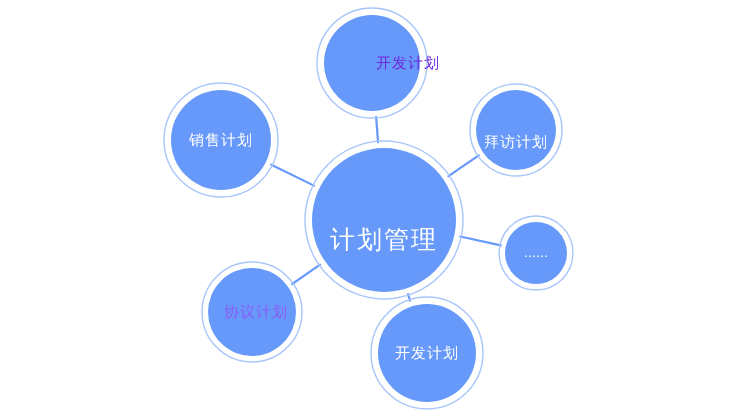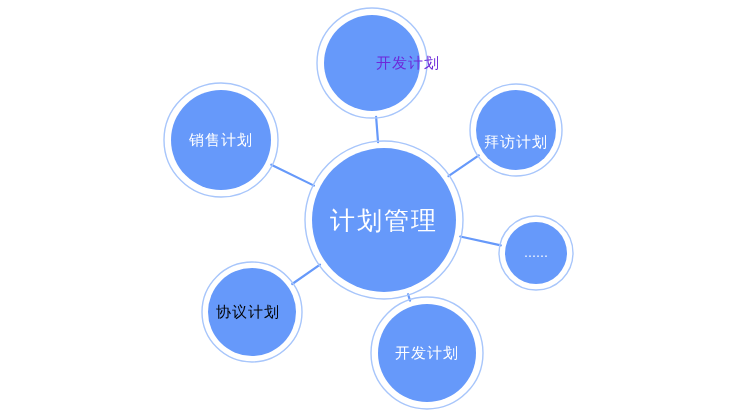--- a/index.html
+++ b/index.html
@@ -31,20 +31,21 @@
     color: #ffffff;
     white-space: nowrap;
     text-align: center;
     letter-spacing: 1px;
     pointer-events: none;
     font-weight: 400;
   }
   .label-hub {
     font-size: 25px;
     letter-spacing: 2px;
+    margin-top: 19px;
   }
   .label-sat {
     font-size: 15px;
   }
   .label-ellipsis {
     font-size: 12px;
     letter-spacing: 0px;
   }
 </style>
 </head>
@@ -93,16 +94,16 @@
       </g>
   </svg>
 
   <div id="label-layer">
       <div class="node-label label-hub" style="left: 384px; top: 220px; color: rgb(255, 255, 255);">计划管理</div>
       <div class="node-label label-sat" style="left: 372px; top: 63px; color: #6d28d9; margin-left: 36px;">开发计划</div>
       <div class="node-label label-sat" style="left: 221px; top: 140px; color: rgb(255, 255, 255);">销售计划</div>
       <div class="node-label label-sat" style="left: 516px; top: 142px; color: rgb(255, 255, 255);">拜访计划</div>
       <div class="node-label label-ellipsis" style="left: 536px; top: 253px; color: rgb(255, 255, 255);">……</div>
       <div class="node-label label-sat" style="left: 427px; top: 353px; color: rgb(255, 255, 255);">开发计划</div>
-      <div class="node-label label-sat" style="left: 248px; top: 312px; color: #000000;">协议计划</div>
+      <div class="node-label label-sat" style="left: 256px; top: 312px; color: #8b5cf6;">协议计划</div>
     </div>
 
 </div>
 
 </body></html>

